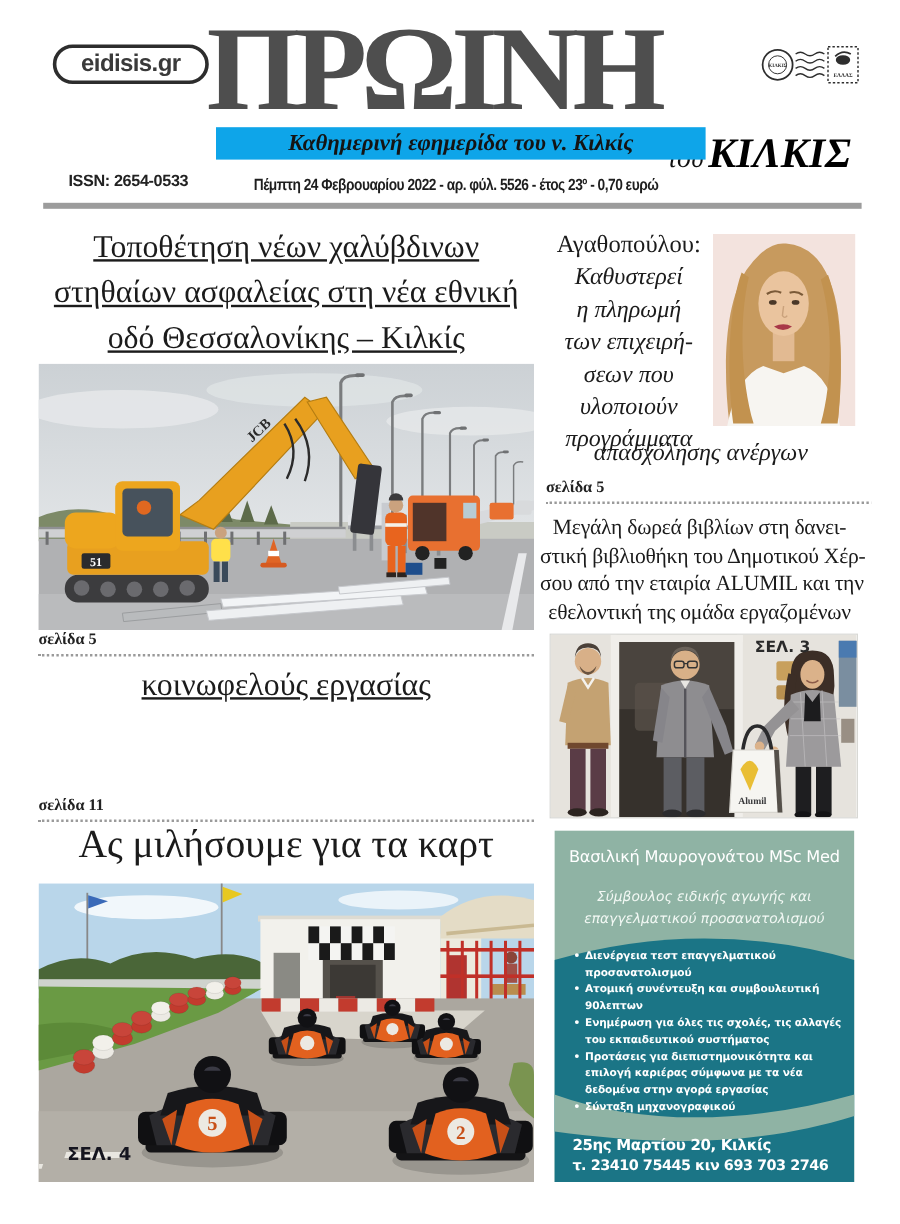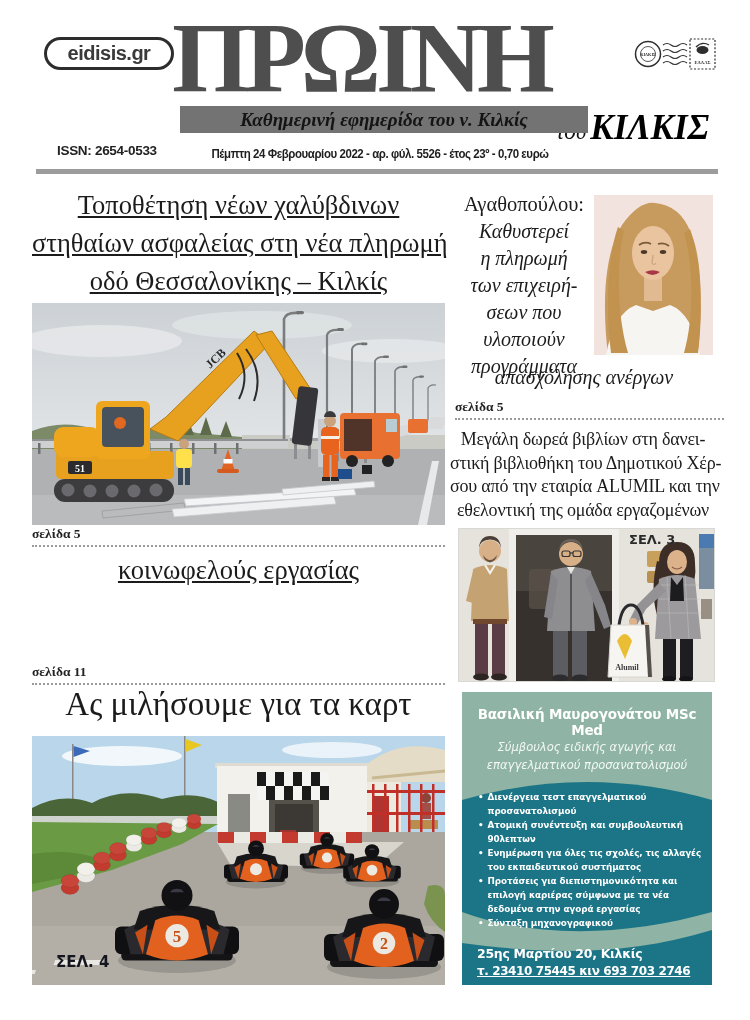--- a/index.html
+++ b/index.html
@@ -8,21 +8,21 @@
 
   
   .site-pill{position:absolute;left:44px;top:37px;width:124px;height:27px;border:3px solid #2d2d2d;
     border-radius:17px;display:flex;align-items:center;justify-content:center;
     font-family:"Liberation Sans",sans-serif;font-weight:bold;font-size:20px;color:#3a3a3a;letter-spacing:-0.5px;}
   .mast-title{position:absolute;left:172px;top:8px;font-weight:bold;font-size:100px;line-height:1;
     color:#4e4e4e;letter-spacing:-5px;}
   .mast-suffix{position:absolute;left:556px;top:72px;white-space:nowrap;margin-top:36px;}
   .mast-of{font-style:italic;font-size:23px;color:#111;}
   .mast-region{font-style:italic;font-weight:bold;font-size:35px;color:#000;}
-  .subtitle-bar{position:absolute;left:180px;top:106px;width:408px;height:27px;background:#737373;
+  .subtitle-bar{position:absolute;left:180px;top:106px;width:408px;height:27px;background:#0ea5e9;
     display:flex;align-items:center;justify-content:center;font-style:italic;font-weight:bold;
     font-size:19px;color:#141414;}
   .issn{position:absolute;left:57px;top:143px;font-family:"Liberation Sans",sans-serif;font-weight:bold;
     font-size:13.5px;color:#222;letter-spacing:-0.3px;}
   .dateline{position:absolute;left:150px;top:146px;width:460px;text-align:center;
     font-family:"Liberation Sans",sans-serif;font-weight:bold;font-size:13.5px;color:#1e1e1e;
     letter-spacing:-0.5px;transform:scaleX(0.85);}
   .top-rule{position:absolute;left:36px;top:169px;width:682px;height:5px;background:#9c9c9c;}
   .stamps{position:absolute;left:634px;top:34px;width:84px;height:44px;}
 
@@ -55,30 +55,30 @@
     font-size:20px;line-height:27px;}
   .aga-quote .ln{white-space:nowrap;}
   .aga-last{position:absolute;left:455px;top:366px;width:258px;text-align:center;font-style:italic;font-size:20px;}
   .donation-text{position:absolute;left:450px;top:428px;width:266px;text-align:center;font-size:18px;
     line-height:23.5px;letter-spacing:-0.2px;}
   .donation-text .ln{white-space:nowrap;}
 
   
   .ad{position:absolute;left:462px;top:692px;width:250px;height:293px;font-family:"DejaVu Sans",sans-serif;}
   .ad .bg{position:absolute;left:0;top:0;width:100%;height:100%;}
-  .ad-name{position:absolute;top:14px;left:0;right:0;text-align:center;font-weight:bold;font-size:13.5px;
+  .ad-name{position:absolute;top:14px;left:0;right:0;text-align:center;font-weight:normal;font-size:13.5px;
     color:#fff;letter-spacing:-0.2px;}
   .ad-sub{position:absolute;top:46px;left:0;right:0;text-align:center;font-style:italic;font-size:11.5px;
     line-height:18px;color:#f2f8f4;}
   .ad-bullets{position:absolute;top:98px;left:16px;right:8px;margin:0;padding:0;list-style:none;}
   .ad-bullets li{display:flex;gap:4px;font-size:8.8px;font-weight:bold;color:#fff;line-height:14px;
     letter-spacing:-0.1px;}
   .ad-bullets .b{flex:0 0 auto;}
   .ad-addr{position:absolute;top:254px;left:15px;font-weight:bold;font-size:12.5px;color:#fff;letter-spacing:-0.3px;}
-  .ad-phone{position:absolute;top:272px;left:15px;font-weight:bold;font-size:12px;color:#fff;letter-spacing:-0.4px;text-decoration:underline;}
+  .ad-phone{position:absolute;top:272px;left:15px;font-weight:bold;font-size:12px;color:#fff;letter-spacing:-0.4px;}
 </style>
 </head>
 <body>
 
 <div class="page">
 
   <div class="site-pill">
     <span>eidisis.gr</span>
   </div>
   <div class="mast-title">ΠΡΩΙΝΗ</div>
@@ -107,21 +107,21 @@
 
   <div class="subtitle-bar">
     <span>Καθημερινή εφημερίδα του ν. Κιλκίς</span>
   </div>
   <div class="issn">ISSN: 2654-0533</div>
   <div class="dateline">Πέμπτη 24 Φεβρουαρίου 2022  - αρ. φύλ. 5526 - έτος 23º - 0,70 ευρώ</div>
   <div class="top-rule"></div>
 
   <div class="hl hl1">
       <div class="ln">Τοποθέτηση νέων χαλύβδινων</div>
-      <div class="ln">στηθαίων ασφαλείας στη νέα πληρωμή</div>
+      <div class="ln">στηθαίων ασφαλείας στη νέα εθνική</div>
       <div class="ln">οδό Θεσσαλονίκης – Κιλκίς</div>
     </div>
 
   <div class="photo photo1">
     <svg viewBox="0 0 413 222" preserveAspectRatio="none">
       <defs>
         <linearGradient id="skyg" x1="0" y1="0" x2="0" y2="1">
           <stop offset="0" stop-color="#ccd1d5"></stop>
             <stop offset="1" stop-color="#edeff0"></stop>
         </linearGradient>

